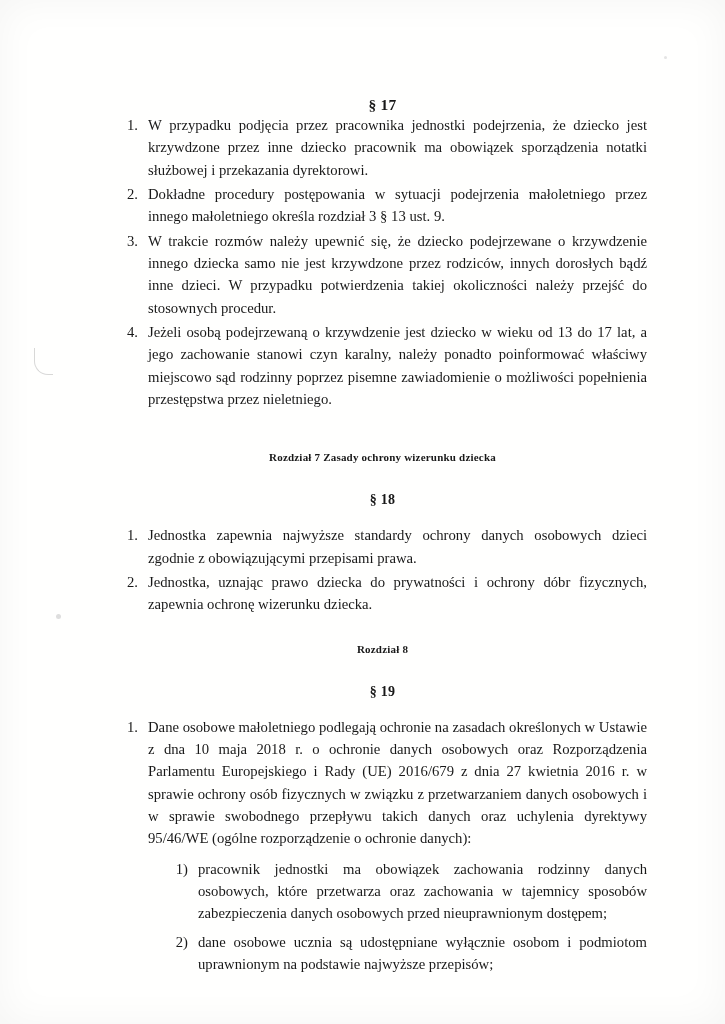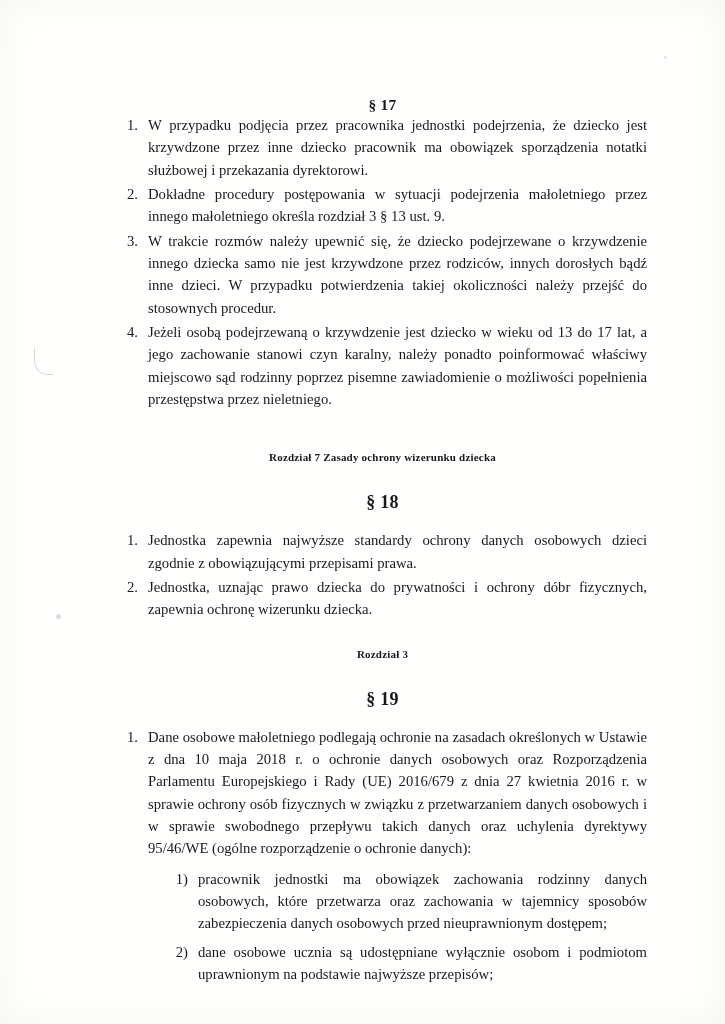--- a/index.html
+++ b/index.html
@@ -79,21 +79,21 @@
     margin-bottom: 9px;
   }
   .section-title {
     font-size: 15.5px;
   }
   .chapter-title {
     font-size: 11px;
     line-height: 1.45;
   }
   .para-num {
-    font-size: 18px;
+    font-size: 14px;
   }
 
   ol.numlist {
     list-style: none;
     margin: 0;
     padding: 0;
   }
   ol.numlist > li {
     display: flex;
     align-items: flex-start;
@@ -193,21 +193,21 @@
       <li>
         <span class="marker">2.</span>
         <span class="txt">Jednostka, uznając prawo dziecka do prywatności i ochrony dóbr fizycznych, zapewnia ochronę wizerunku dziecka.</span>
       </li>
     </ol>
   </div>
 
   <div class="gap-md"></div>
 
   <div>
-    <h2 class="chapter-title">Rozdział 3</h2>
+    <h2 class="chapter-title">Rozdział 8</h2>
 
     <div class="gap-md"></div>
 
     <h3 class="para-num">§ 19</h3>
 
     <div class="gap-sm"></div>
 
     <ol class="numlist">
       <li>
         <span class="marker">1.</span>

